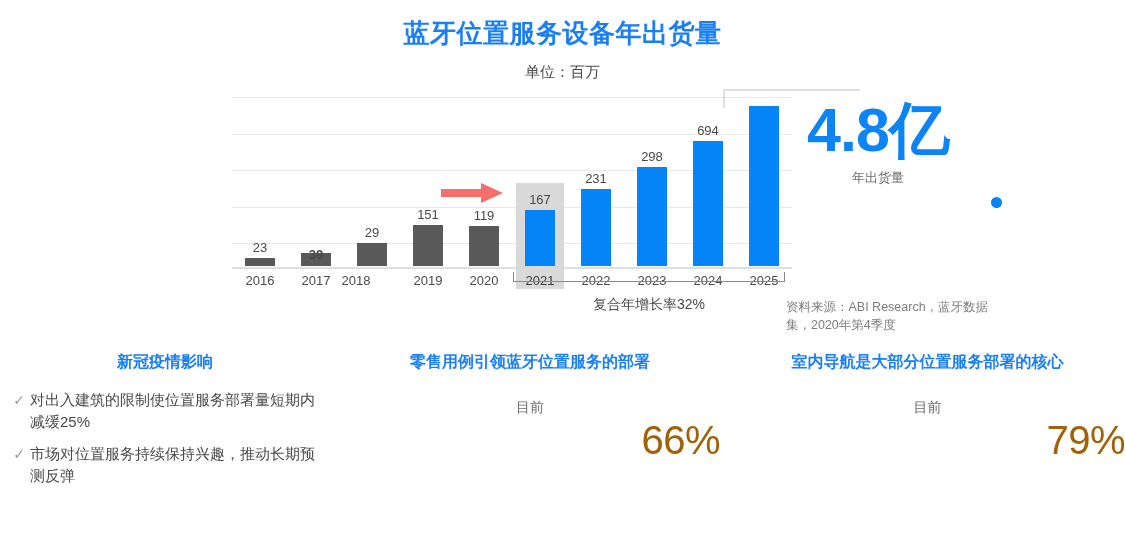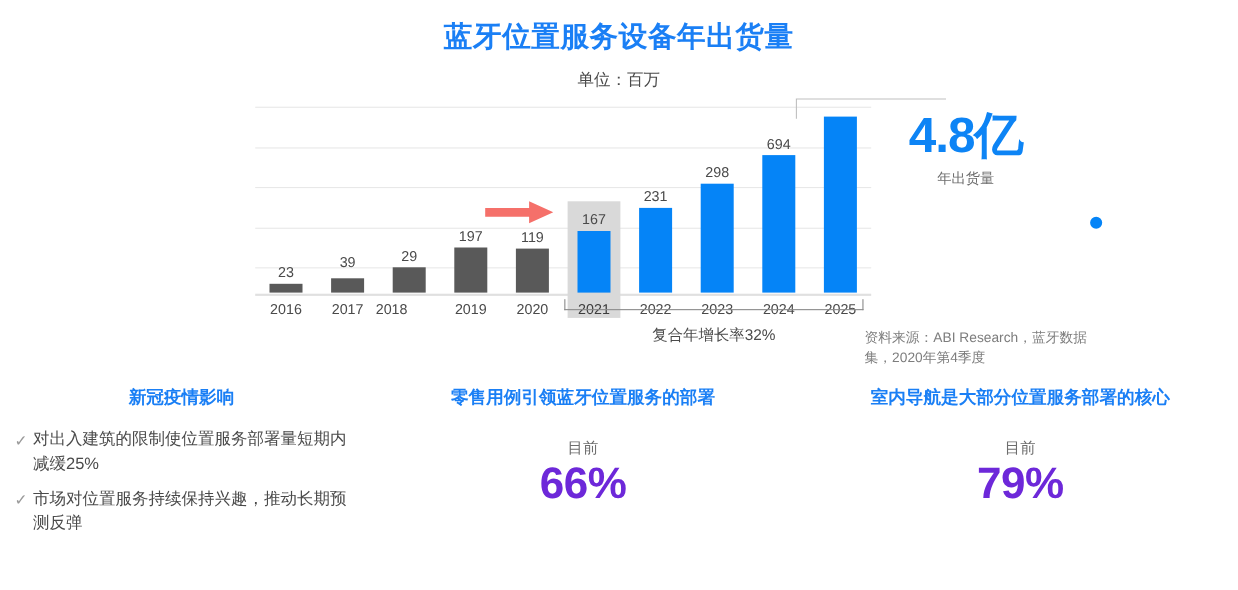--- a/index.html
+++ b/index.html
@@ -155,21 +155,21 @@
 
   
   #big-stat {
     position: absolute;
     left: 778px;
     top: 100px;
     width: 200px;
     text-align: center;
   }
   #big-stat-value {
-    font-size: 45px;
+    font-size: 61px;
     font-weight: bold;
     color: #0D84F5;
     line-height: 1;
     letter-spacing: -1px;
   }
   #big-stat-label {
     margin-top: 8px;
     font-size: 13px;
     color: #6d6d6d;
   }
@@ -231,24 +231,24 @@
   #col-retail  { left: 340px; width: 380px; }
   #col-indoor  { left: 730px; width: 395px; }
   .stat-pre {
     margin-top: 26px;
     text-align: center;
     font-size: 14px;
     color: #6d6d6d;
   }
   .stat-big {
     margin-top: 2px;
-    text-align: center;
+    text-align: right;
     font-size: 40px;
-    font-weight: bold;
-    color: #6d28d9;
+    font-weight: normal;
+    color: #a16207;
     line-height: 1.05;
     letter-spacing: -0.5px;
   }
   .stat-post {
     margin-top: 4px;
     text-align: center;
     font-size: 14px;
     line-height: 1.4;
     color: #6d6d6d;
   }
@@ -272,31 +272,31 @@
   <div id="axis-baseline"></div>
   <div id="bars">
       <div class="bar-slot" style="left: 0px;">
         <div class="bar past" style="height: 8px; background: rgb(89, 89, 89);"></div>
       </div>
       <div class="bar-value" style="left: 0px; top: 145px;">23</div>
       <div class="x-label" style="left: 0px;">2016</div>
       <div class="bar-slot" style="left: 56px;">
         <div class="bar past" style="height: 13px; background: rgb(89, 89, 89);"></div>
       </div>
-      <div class="bar-value" style="left: 56px; top: 136px;">39</div>
+      <div class="bar-value" style="left: 56px; top: 152px; font-weight: bold;">39</div>
       <div class="x-label" style="left: 56px;">2017</div>
       <div class="bar-slot" style="left: 112px;">
         <div class="bar past" style="height: 23px; background: rgb(89, 89, 89);"></div>
       </div>
       <div class="bar-value" style="left: 112px; top: 130px;">29</div>
       <div class="x-label" style="left: 96px;">2018</div>
       <div class="bar-slot" style="left: 168px;">
         <div class="bar past" style="height: 41px; background: rgb(89, 89, 89);"></div>
       </div>
-      <div class="bar-value" style="left: 168px; top: 112px;">197</div>
+      <div class="bar-value" style="left: 168px; top: 112px;">151</div>
       <div class="x-label" style="left: 168px;">2019</div>
       <div class="bar-slot" style="left: 224px;">
         <div class="bar past" style="height: 40px; background: rgb(89, 89, 89);"></div>
       </div>
       <div class="bar-value" style="left: 224px; top: 113px;">119</div>
       <div class="x-label" style="left: 224px;">2020</div>
       <div class="highlight-box" style="left: 284px; width: 48px; top: 88px; height: 106px;"></div>
       <div class="bar-slot" style="left: 280px;">
         <div class="bar future" style="height: 56px; background: rgb(5, 132, 247);"></div>
       </div>

